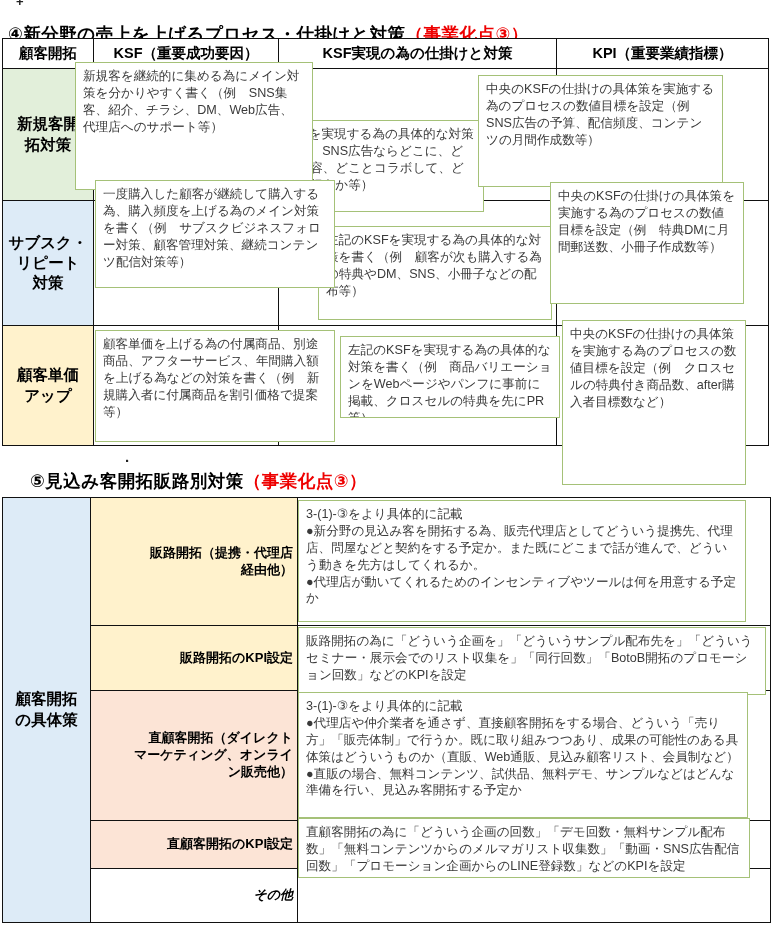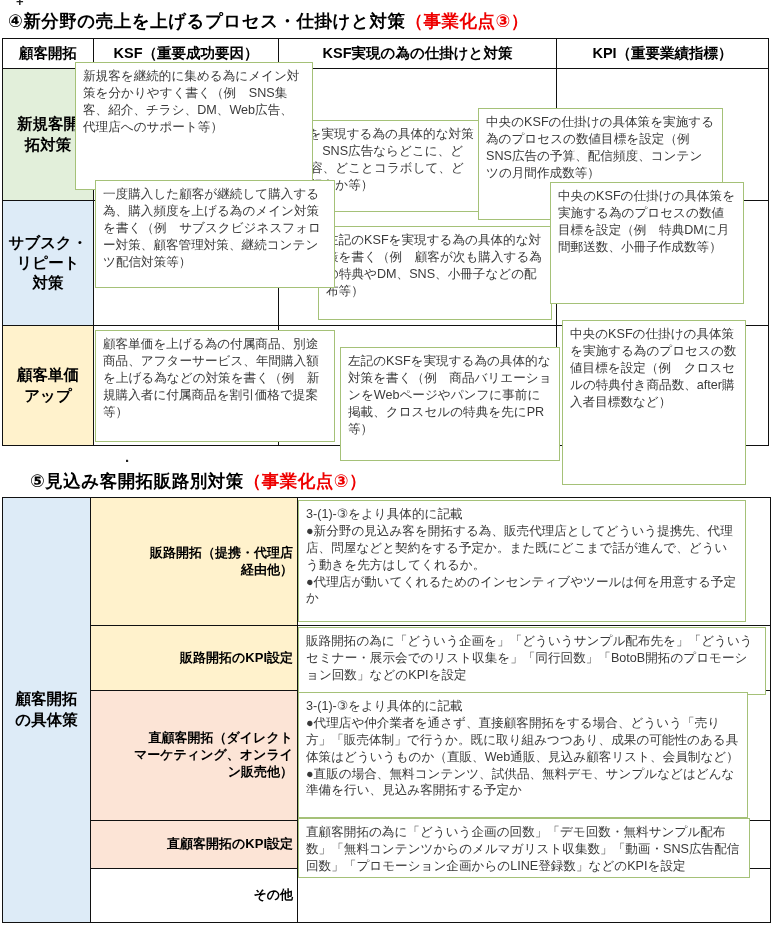--- a/index.html
+++ b/index.html
@@ -38,21 +38,21 @@
     padding:5px 7px;white-space:pre-line;overflow:hidden;z-index:2;
   }
   .red{}
 </style>
 </head>
 <body>
 
 <div class="stray" style="left:16px;top:-6px;">+</div>
 <div class="stray" style="left:125px;top:448px;font-size:15px;">.</div>
 
-<div class="title" style="left:8px;top:9px;">
+<div class="title" style="left:8px;top:22px;">
   <span>④新分野の売上を上げるプロセス・仕掛けと対策</span><span class="red" style="color: rgb(238, 0, 0);">（事業化点③）</span>
 </div>
 
 <table class="t1" style="left:2px;top:38px;">
   <colgroup>
       <col style="width:91px">
       <col style="width:185px">
       <col style="width:278px">
       <col style="width:212px">
     </colgroup>
@@ -83,26 +83,26 @@
 アップ</th>
     <td></td>
     <td></td>
     <td></td>
   </tr>
 </tbody>
   </table>
 
 <div class="callout" style="left:75px;top:62px;width:238px;height:128px;z-index:3;">新規客を継続的に集める為にメイン対策を分かりやすく書く（例　SNS集客、紹介、チラシ、DM、Web広告、代理店へのサポート等）</div>
 <div class="callout" style="left:238px;top:120px;width:246px;height:92px;z-index:2;">左記のKSFを実現する為の具体的な対策を書く（例　SNS広告ならどこに、どのような内容、どことコラボして、どんな形式で行うか等）</div>
-<div class="callout" style="left:478px;top:75px;width:245px;height:112px;z-index:2;margin-top:33px;">中央のKSFの仕掛けの具体策を実施する為のプロセスの数値目標を設定（例　SNS広告の予算、配信頻度、コンテンツの月間作成数等）</div>
+<div class="callout" style="left:478px;top:75px;width:245px;height:112px;z-index:2;">中央のKSFの仕掛けの具体策を実施する為のプロセスの数値目標を設定（例　SNS広告の予算、配信頻度、コンテンツの月間作成数等）</div>
 <div class="callout" style="left:95px;top:180px;width:240px;height:108px;z-index:4;">一度購入した顧客が継続して購入する為、購入頻度を上げる為のメイン対策を書く（例　サブスクビジネスフォロー対策、顧客管理対策、継続コンテンツ配信対策等）</div>
 <div class="callout" style="left:318px;top:226px;width:234px;height:94px;z-index:3;">左記のKSFを実現する為の具体的な対策を書く（例　顧客が次も購入する為の特典やDM、SNS、小冊子などの配布等）</div>
 <div class="callout" style="left:550px;top:182px;width:194px;height:122px;z-index:3;">中央のKSFの仕掛けの具体策を実施する為のプロセスの数値目標を設定（例　特典DMに月間郵送数、小冊子作成数等）</div>
 <div class="callout" style="left:95px;top:330px;width:240px;height:112px;z-index:2;">顧客単価を上げる為の付属商品、別途商品、アフターサービス、年間購入額を上げる為などの対策を書く（例　新規購入者に付属商品を割引価格で提案等）</div>
-<div class="callout" style="left:340px;top:347px;width:220px;height:114px;z-index:2;">左記のKSFを実現する為の具体的な対策を書く（例　商品バリエーションをWebページやパンフに事前に掲載、クロスセルの特典を先にPR等）</div>
+<div class="callout" style="left:340px;top:336px;width:220px;height:82px;z-index:2;">左記のKSFを実現する為の具体的な対策を書く（例　商品バリエーションをWebページやパンフに事前に掲載、クロスセルの特典を先にPR等）</div>
 <div class="callout" style="left:562px;top:320px;width:184px;height:165px;z-index:2;">中央のKSFの仕掛けの具体策を実施する為のプロセスの数値目標を設定（例　クロスセルの特典付き商品数、after購入者目標数など）</div>
 
 <div class="title" style="left:30px;top:469px;">
   <span>⑤見込み客開拓販路別対策</span><span class="red" style="color: rgb(238, 0, 0);">（事業化点③）</span>
 </div>
 
 <table class="t2" style="left:2px;top:497px;">
   <colgroup>
       <col style="width:88px">
       <col style="width:207px">
@@ -124,21 +124,21 @@
     <th class="rowlab" style="background-color: rgb(252, 228, 214); padding-left: 16px;">直顧客開拓（ダイレクト
 マーケティング、オンライ
 ン販売他）</th>
     <td class="notecell"></td>
   </tr>
   <tr style="height:48px;">
     <th class="rowlab" style="background-color: rgb(252, 228, 214);">直顧客開拓のKPI設定</th>
     <td class="notecell"></td>
   </tr>
   <tr style="height:54px;">
-    <th class="rowlab" style="background-color: rgb(255, 255, 255);">その他</th>
+    <th class="rowlab" style="background-color: rgb(255, 255, 255); font-style: italic;">その他</th>
     <td class="notecell"></td>
   </tr>
 </tbody>
   </table>
 
 <div class="callout" style="left:298px;top:500px;width:448px;height:122px;z-index:2;">3-(1)-③をより具体的に記載
 ●新分野の見込み客を開拓する為、販売代理店としてどういう提携先、代理店、問屋などと契約をする予定か。また既にどこまで話が進んで、どういう動きを先方はしてくれるか。
 ●代理店が動いてくれるためのインセンティブやツールは何を用意する予定か</div>
 <div class="callout" style="left:298px;top:627px;width:468px;height:68px;z-index:2;">販路開拓の為に「どういう企画を」「どういうサンプル配布先を」「どういうセミナー・展示会でのリスト収集を」「同行回数」「BotoB開拓のプロモーション回数」などのKPIを設定</div>
 <div class="callout" style="left:298px;top:692px;width:450px;height:126px;z-index:2;">3-(1)-③をより具体的に記載

